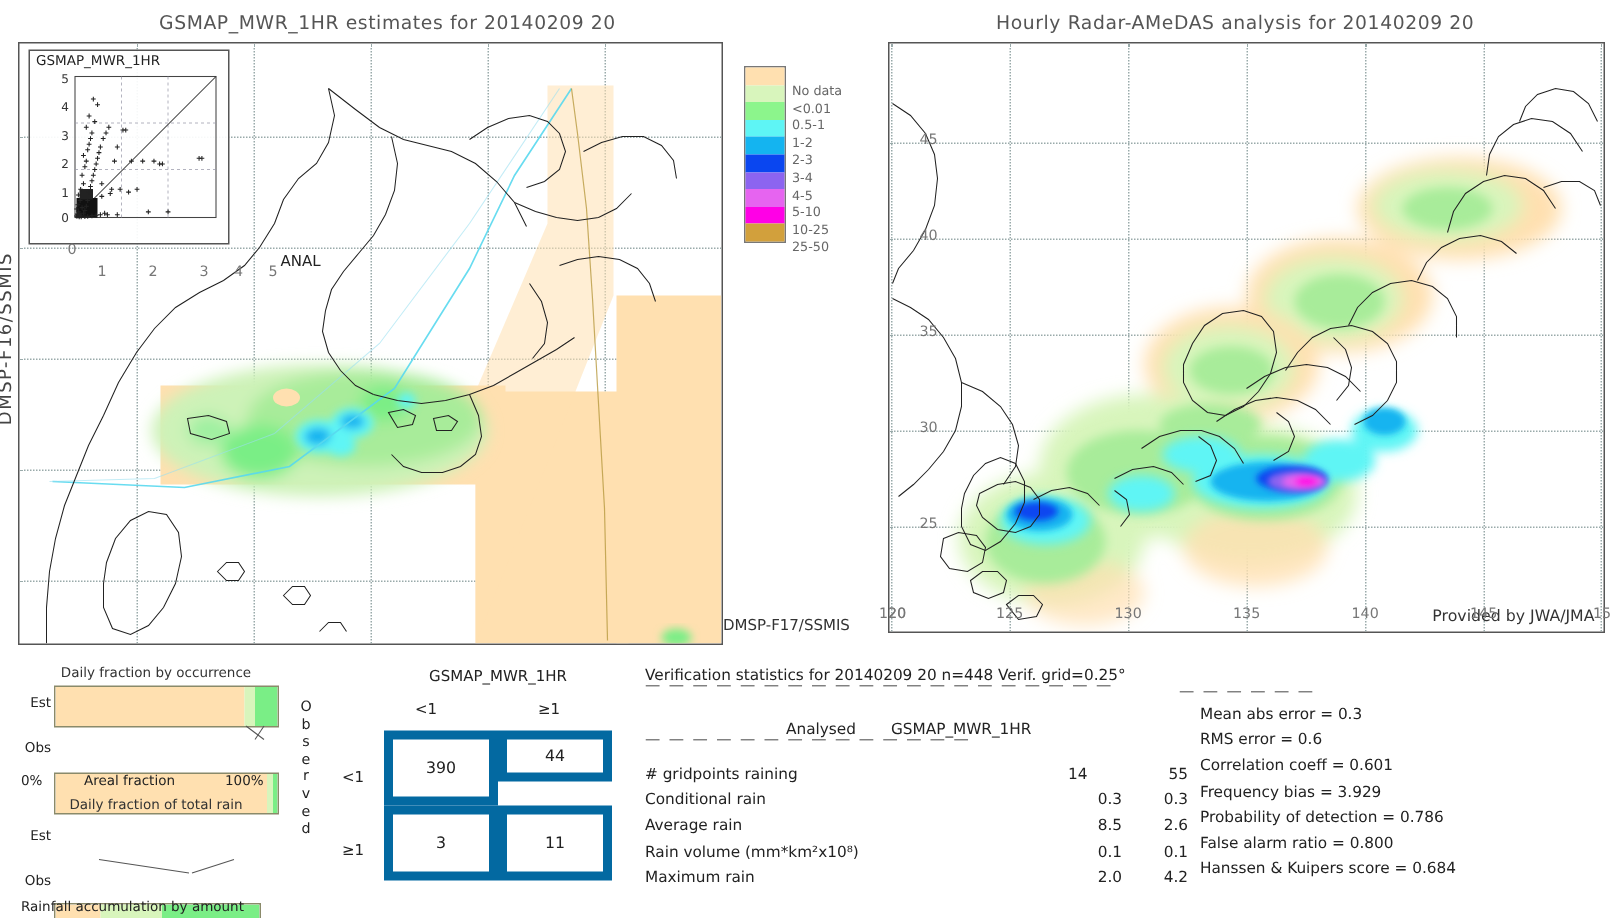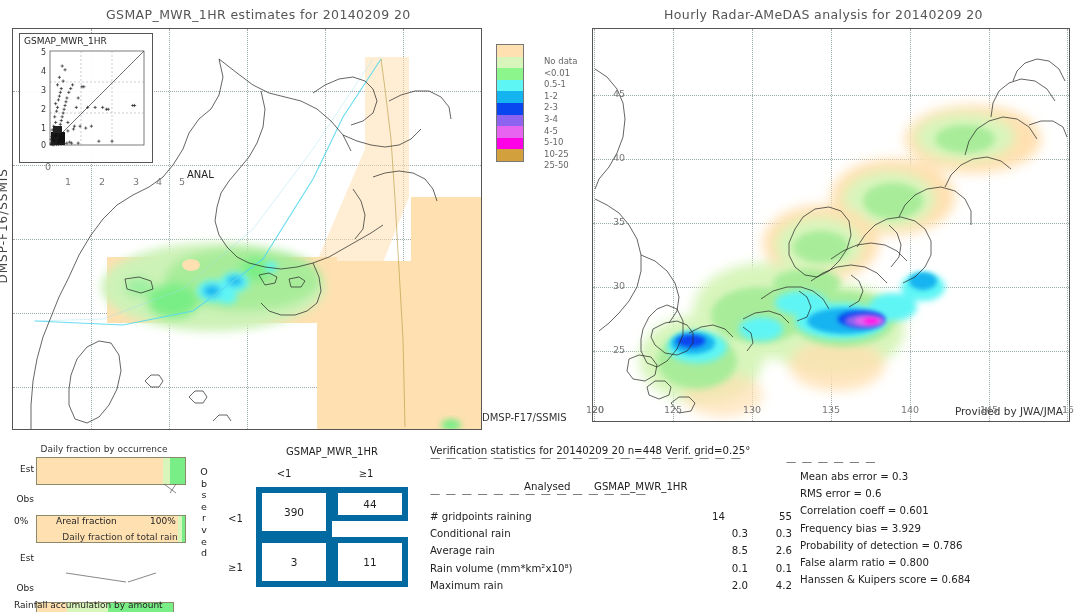--- a/index.html
+++ b/index.html
@@ -15,21 +15,21 @@
   .grid-h{height:0;border-top:1px dotted #9aa;}
 
   .coast{position:absolute;left:0;top:0;}
   .vlabel{writing-mode:vertical-rl;transform:rotate(180deg);
           font-size:12px;color:#444;letter-spacing:1px;white-space:nowrap;}
   .tick{font-size:9.5px;color:#777;position:absolute;white-space:nowrap;}
 
   
   .cb-sw{width:26px;height:11.6px;border:0;display:block;}
   .cb-lab{font-size:8.5px;color:#666;line-height:11.6px;white-space:nowrap;
-          padding-left:20px;}
+          padding-left:4px;}
   .cb-outer{border:1px solid #777;width:26px;}
 
   
   .frac-title{font-size:9px;color:#333;text-align:center;white-space:nowrap;}
   .frac-lab{font-size:9px;color:#222;text-align:right;white-space:nowrap;}
   .frac-bar{height:26px;border:1px solid #8a8a6a;position:relative;overflow:hidden;display:flex;}
   .frac-seg{height:100%;}
   .axis-lab{font-size:9px;color:#222;white-space:nowrap;}
 
   
@@ -424,21 +424,21 @@
 
 <svg class="abs" width="150" height="30" style="left:36px;top:483px;pointer-events:none;">
   <line x1="128" y1="1" x2="140" y2="10" stroke="#555" stroke-width="0.7"></line>
   <line x1="140" y1="1" x2="134" y2="10" stroke="#555" stroke-width="0.7"></line>
 </svg>
 
 <div class="abs axis-lab" style="left:14px;top:516px;">0%</div>
 <div class="abs axis-lab" style="left:56px;top:516px;">Areal fraction</div>
 <div class="abs axis-lab" style="left:150px;top:516px;">100%</div>
 
-<div class="abs frac-title" style="left:40px;top:532px;width:160px;">Daily fraction of total rain</div>
+<div class="abs frac-title" style="left:24px;top:532px;width:160px;">Daily fraction of total rain</div>
 
 <div class="abs frac-lab" style="left:6px;top:553px;width:28px;">Est</div>
 <div class="abs frac-bar" style="left:36px;top:546px;width:136px;" id="tot-est">
     <div class="frac-seg" style="background: rgb(255, 224, 176); width: 22%;"></div>
     <div class="frac-seg" style="background: rgb(216, 245, 188); width: 30%;"></div>
     <div class="frac-seg" style="background: rgb(122, 238, 134); width: 48%;"></div>
   </div>
 
 <div class="abs frac-lab" style="left:6px;top:583px;width:28px;">Obs</div>
 

